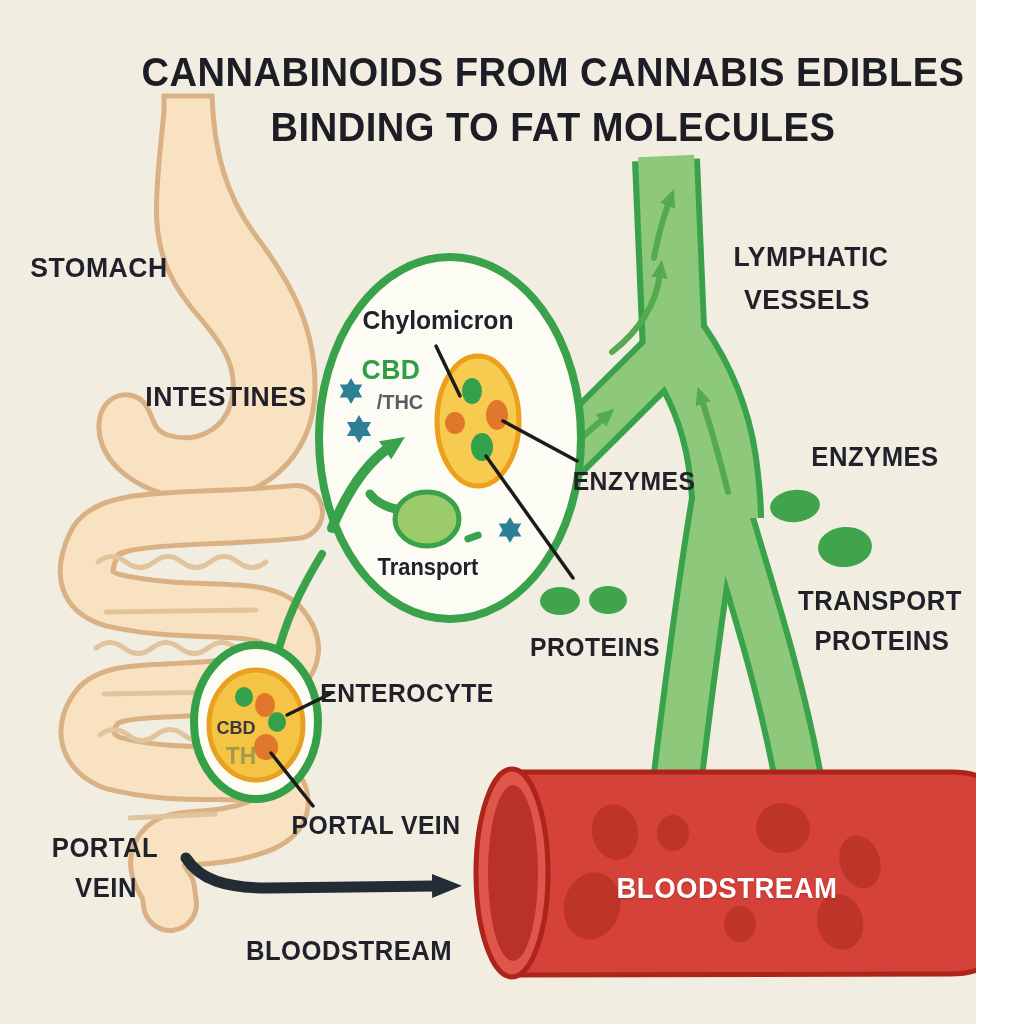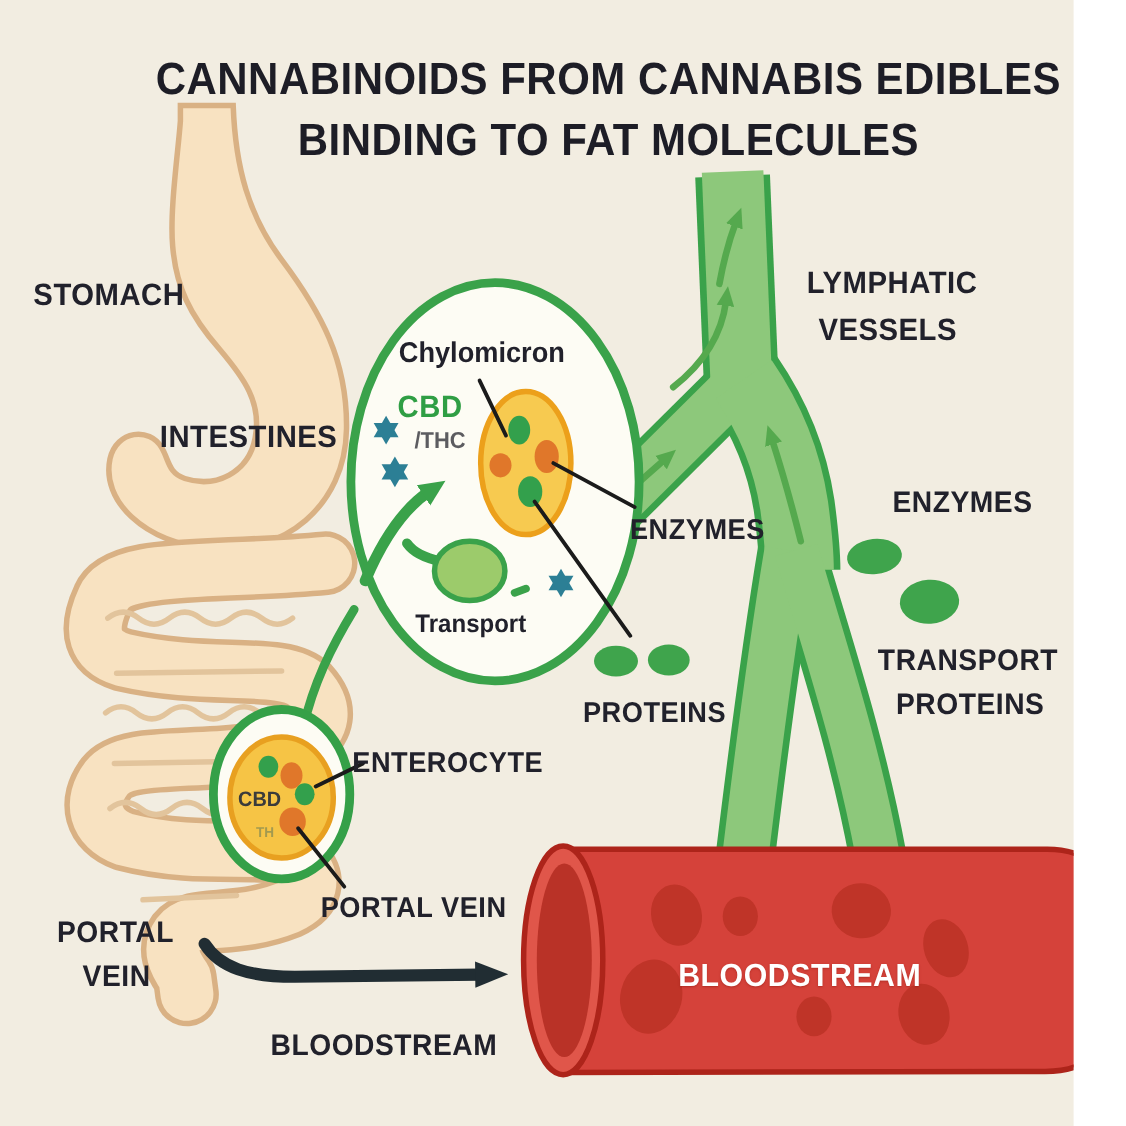--- a/index.html
+++ b/index.html
@@ -181,15 +181,15 @@
 
 <div class="lbl" style="left:349px;top:951px;font-size:27px">BLOODSTREAM</div>
 <div class="lbl white" style="left:727px;top:888px;font-size:29px">BLOODSTREAM</div>
 
 <div class="lbl mixed" style="left:438px;top:320px;font-size:26px">Chylomicron</div>
 <div class="lbl green" style="left:391px;top:370px;font-size:28px">CBD</div>
 <div class="lbl gray mixed" style="left:400px;top:401px;font-size:21px">/THC</div>
 <div class="lbl mixed" style="left:428px;top:567px;font-size:23px">Transport</div>
 
 <div class="lbl" style="left:236px;top:727px;font-size:19px;color:#3b3b3b;letter-spacing:0">CBD</div>
-<div class="lbl olive" style="left:241px;top:756px;font-size:13px;letter-spacing:0">TH</div>
+<div class="lbl olive" style="left:241px;top:756px;font-size:24px;letter-spacing:0">TH</div>
 
 </div>
 
 </body></html>

